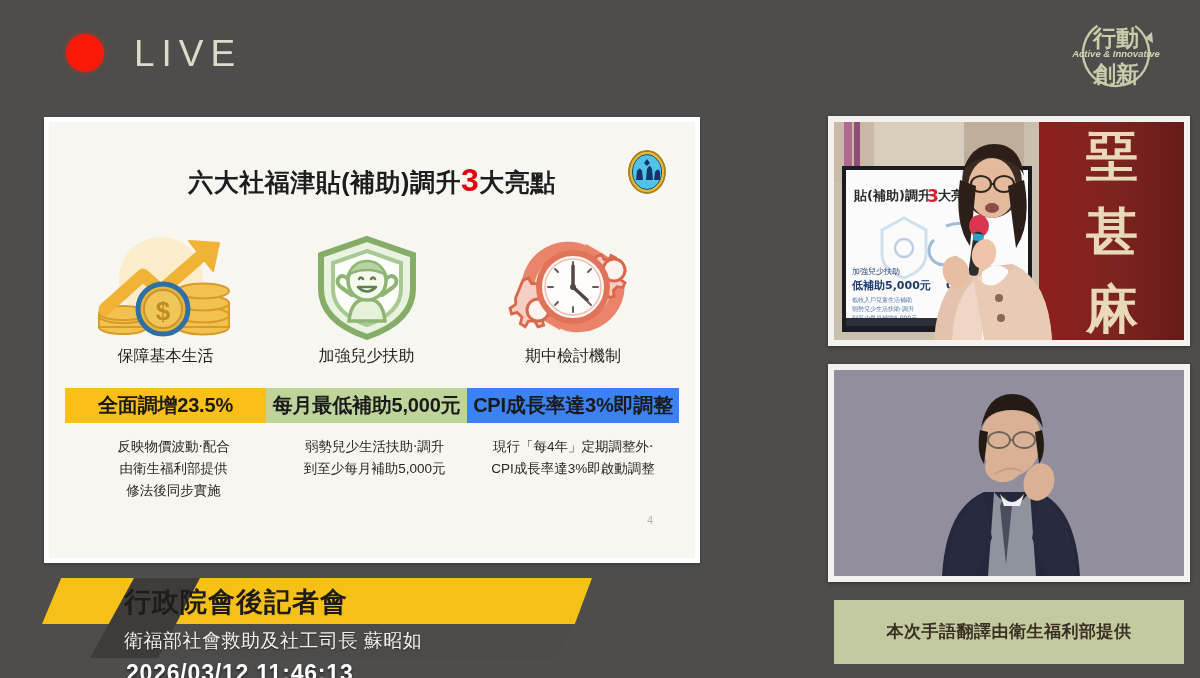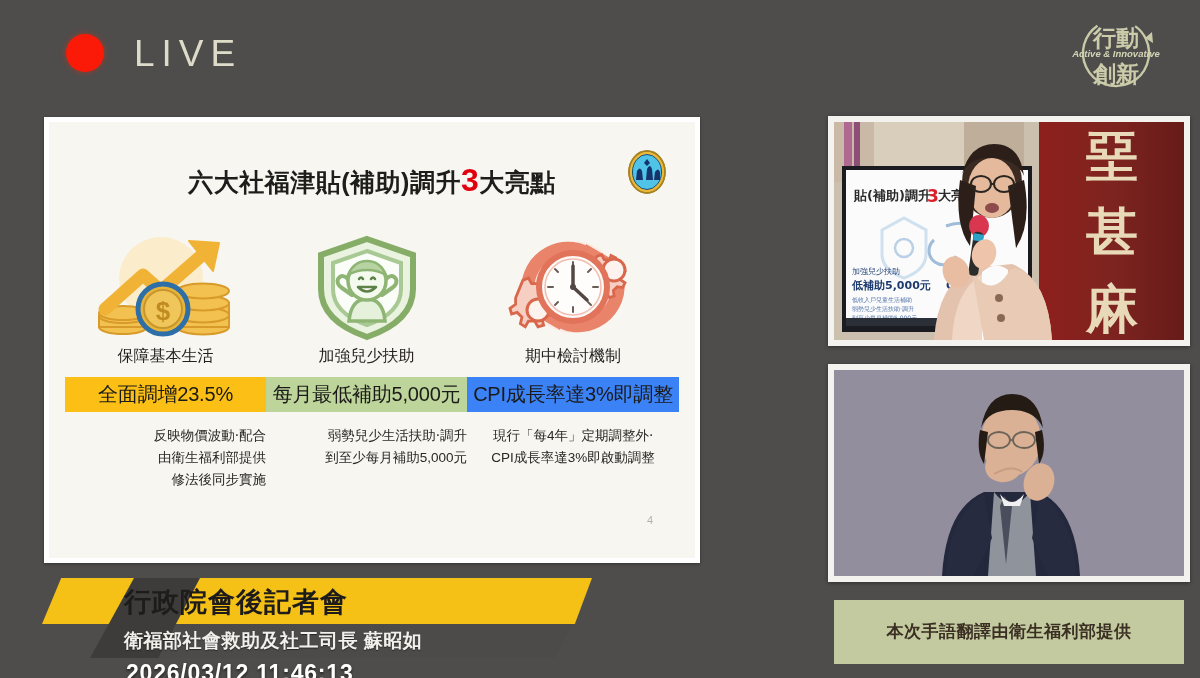--- a/index.html
+++ b/index.html
@@ -68,30 +68,30 @@
     position: absolute; left: 16px; right: 16px; top: 106px;
     display: flex; justify-content: space-between;
   }
   .col { width: 236px; text-align: center; }
   .col-icon { height: 118px; display:flex; align-items:center; justify-content:center; }
   .col-icon svg { display:block; }
   .col-caption {
     font-size: 16px; color: #231f1e; font-weight: 400;
   }
   .col-highlight {
-    margin-top: 10px; padding: 4px 6px;
-    font-size: 20px; font-weight: 400; color: #1a1a18;
+    margin-top: 21px; padding: 4px 6px;
+    font-size: 20px; font-weight: 700; color: #1a1a18;
     letter-spacing: -.2px; white-space: nowrap;
   }
   .hl-yellow { background: #fbbf15; }
   .hl-green  { background: #bdd49a; }
   .hl-peach  { background: #3b82f6; }
   .col-desc {
     margin-top: 13px; font-size: 13.5px; color: #2a2724;
-    line-height: 1.62; text-align: right; padding-left: 16px;
+    line-height: 1.62; text-align: center; padding-left: 16px;
   }
   .col-desc.centered { text-align: center; padding-left: 0; }
 
   #slide-number {
     position: absolute; right: 42px; bottom: 32px;
     font-size: 11px; color: #b6b2a8;
   }
 
   
   #lower-third { position: absolute; left: 42px; top: 576px; width: 560px; height: 96px; }
@@ -122,21 +122,20 @@
   #lt-title {
     position: absolute; left: 82px; top: 6px;
     font-size: 27px; font-weight: 800; color: #1d1c1b;
     letter-spacing: 1px; line-height: 40px;
   }
   #lt-subtitle {
     position: absolute; left: 82px; top: 50px;
     font-size: 19px; color: #f2f0ec; letter-spacing: .5px;
     line-height: 30px;
     text-shadow: 0 1px 1px rgba(0,0,0,.5);
-    font-weight: bold;
   }
   #lt-timestamp {
     position: absolute; left: 84px; top: 84px;
     font-size: 23px; font-weight: 800; color: #ffffff;
     letter-spacing: .8px;
     text-shadow: 0 2px 3px rgba(0,0,0,.6);
   }
 
   
   .video-frame {

